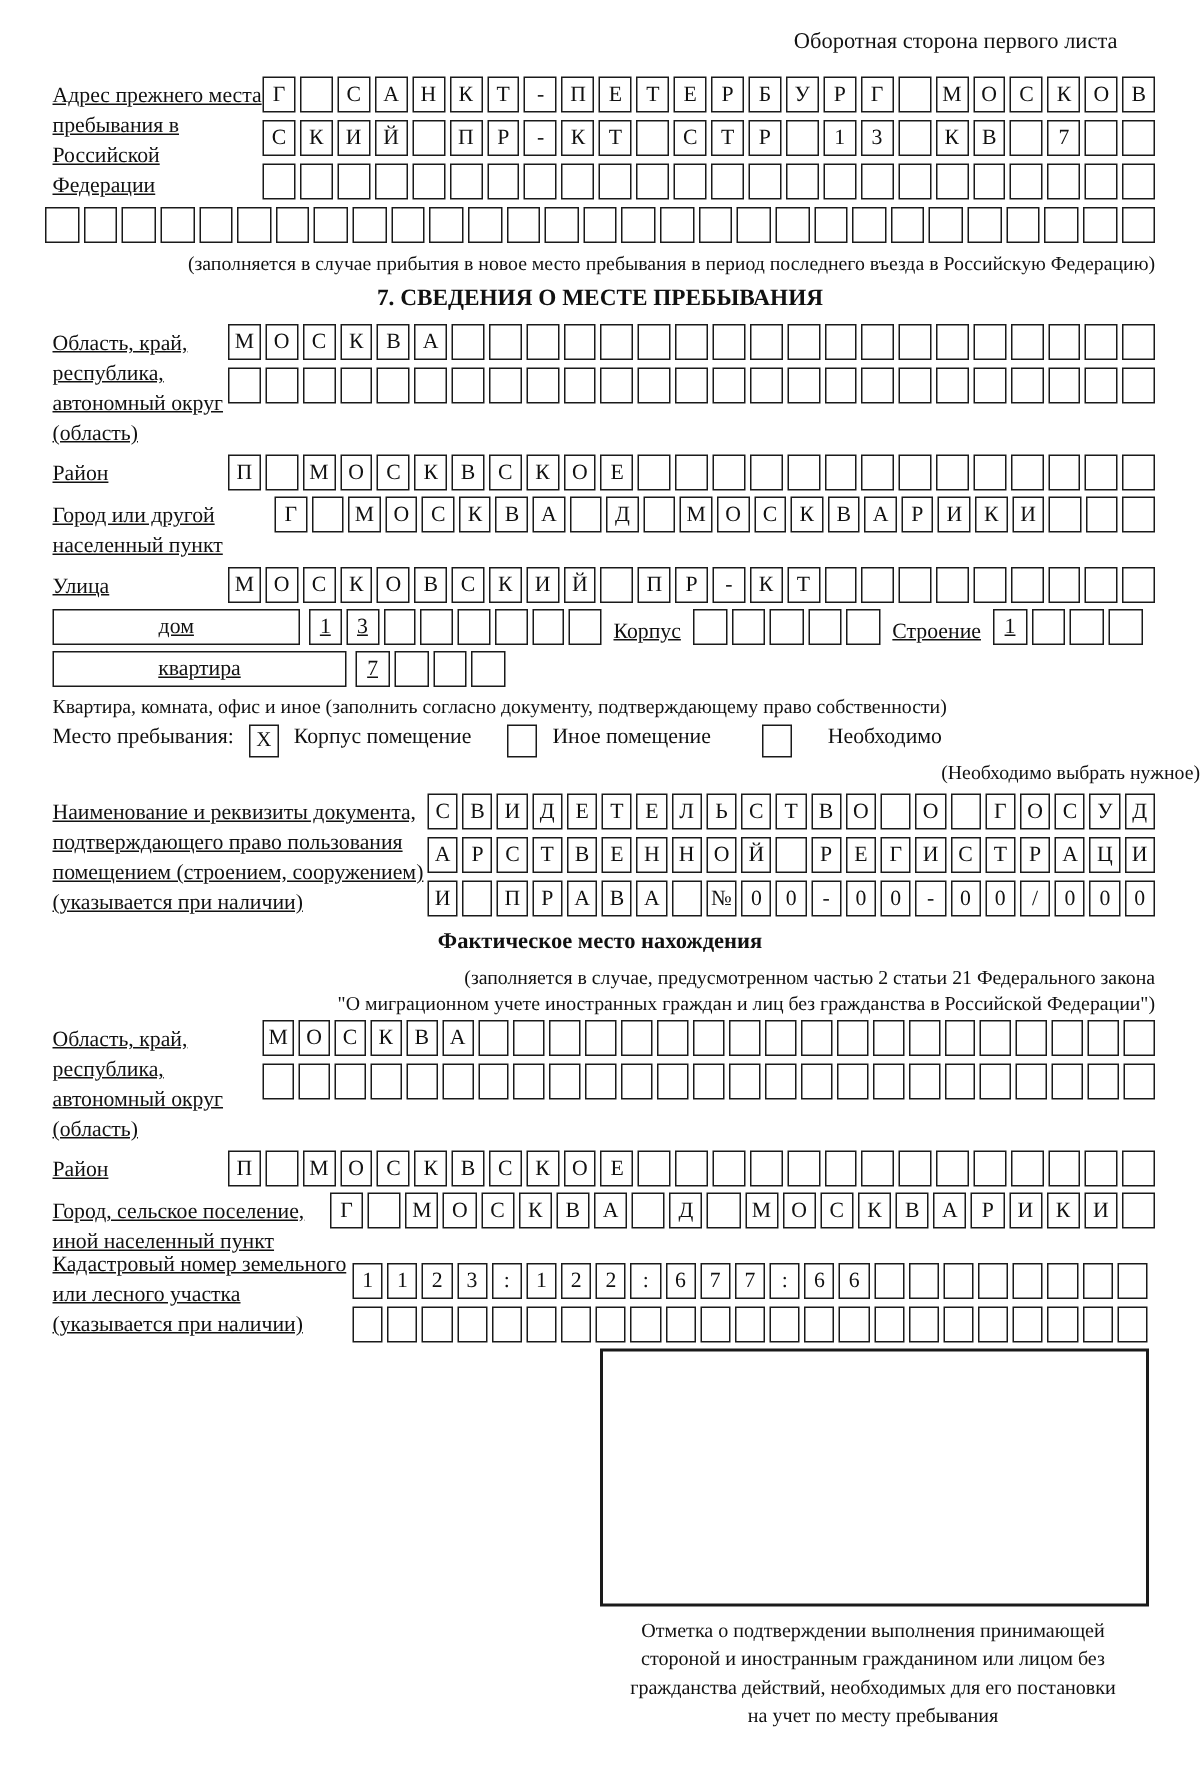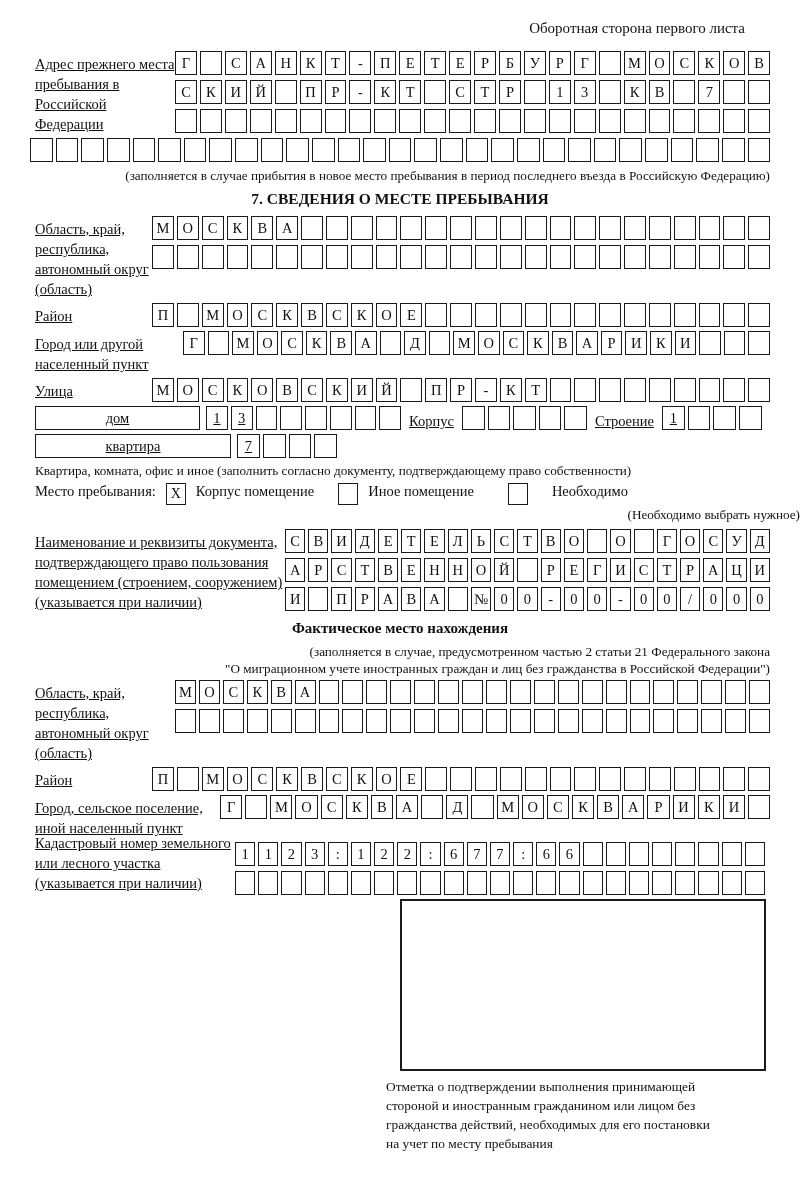--- a/index.html
+++ b/index.html
@@ -44,21 +44,21 @@
   .check-line{display:flex;align-items:flex-start;margin:4px 30px 2px 35px;gap:10px;}
   .checkbox{
     width:20px;height:22px;border:1.6px solid #1a1a1a;box-sizing:border-box;flex:none;
     display:flex;align-items:center;justify-content:center;font-size:14px;
   }
   .opt-label{font-size:14.5px;}
   .note{text-align:right;font-size:13.2px;margin:0 0 6px 0;}
   .stamp-wrap{margin-left:400px;width:366px;margin-top:4px;}
   .stamp-box{width:366px;height:172px;border:2px solid #1a1a1a;box-sizing:border-box;}
   .stamp-caption{
-    width:392px;margin-left:-14px;font-size:13.4px;
+    width:392px;margin-left:-14px;text-align:center;font-size:13.4px;
     line-height:19px;margin-top:6px;
   }
   .mb0{margin-bottom:0;}
   .neg{margin-top:-12px;}
 </style>
 </head>
 <body>
 
 <div class="page">
 

